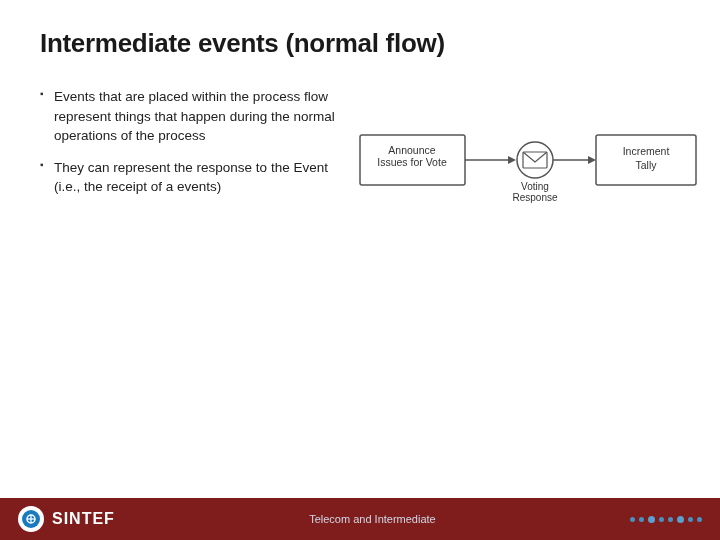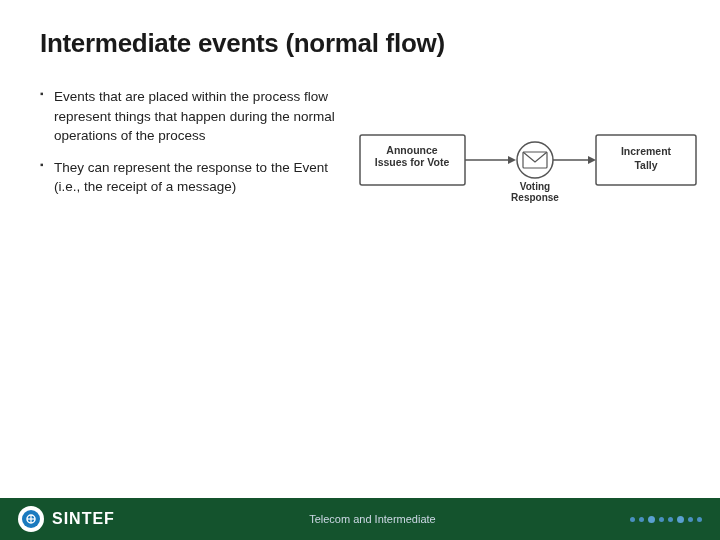--- a/index.html
+++ b/index.html
@@ -61,32 +61,31 @@
       font-size: 10px;
       color: #333;
     }
 
     .diagram-area {
       flex: 1;
       display: flex;
       align-items: center;
       justify-content: flex-end;
       padding-top: 10px;
-      font-weight: bold;
     }
 
     
     .diagram-svg {
       overflow: visible;
     }
 
     
     .footer {
       height: 42px;
-      background: #14532d;
+      background: #7f1d1d;
       display: flex;
       align-items: center;
       justify-content: space-between;
       padding: 0 18px;
     }
 
     .footer-logo {
       display: flex;
       align-items: center;
       gap: 8px;
@@ -147,21 +146,21 @@
 <body>
 
 <div class="slide-container">
   <div class="slide-content">
     <h1 class="slide-title">Intermediate events (normal flow)</h1>
 
     <div class="main-area">
 
       <ul class="bullet-list">
         <li>Events that are placed within the process flow represent things that happen during the normal operations of the process</li>
-        <li>They can represent the response to the Event (i.e., the receipt of a message)</li>
+        <li>They can represent the response to the Event (i.e., the receipt of a events)</li>
       </ul>
 
       <div class="diagram-area">
         <svg width="340" height="140" class="diagram-svg">
 
           <rect x="0" y="38" width="105" height="50" rx="2" ry="2" fill="white" stroke="#555" stroke-width="1.5"></rect>
           <text x="52" y="57" text-anchor="middle" font-size="10.5" fill="#333" font-family="Arial">Announce</text>
           <text x="52" y="69" text-anchor="middle" font-size="10.5" fill="#333" font-family="Arial">Issues for Vote</text>
 
           <line x1="105" y1="63" x2="148" y2="63" stroke="#555" stroke-width="1.5"></line>

